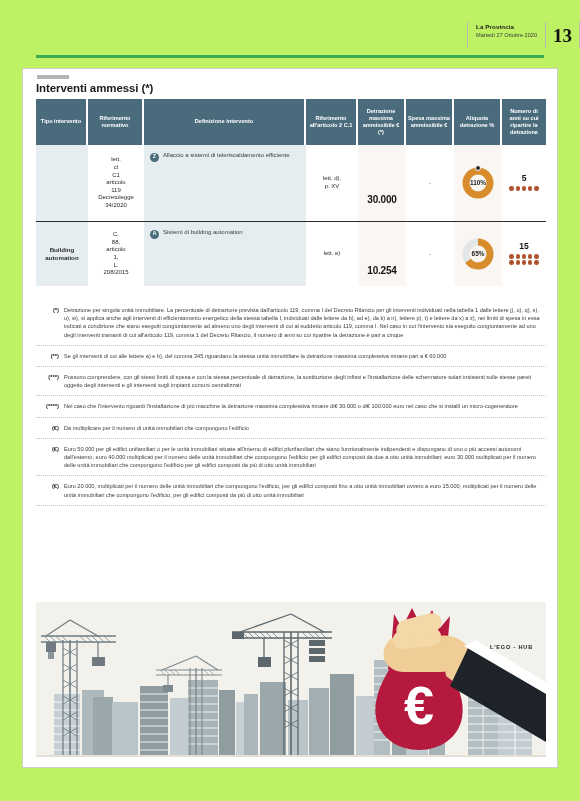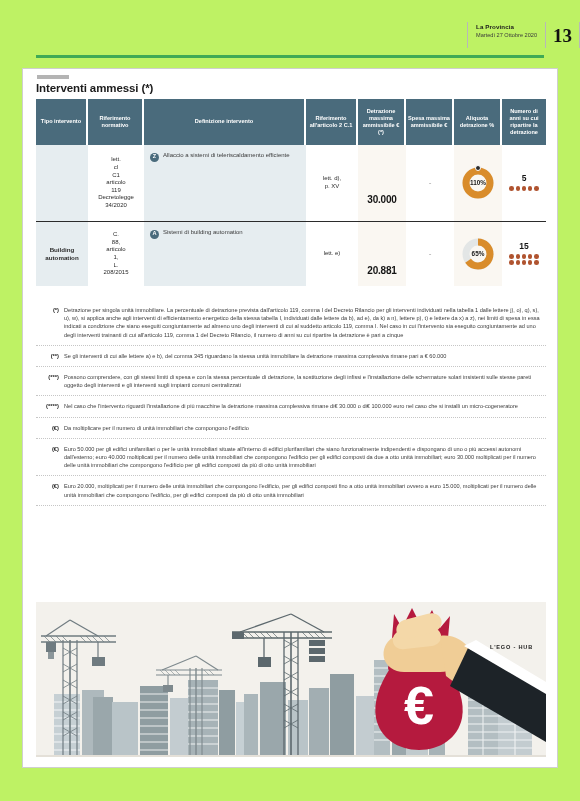--- a/index.html
+++ b/index.html
@@ -197,21 +197,21 @@
           <span class="defline">
             <span class="badge">A</span>
             <span class="deftext">Sistemi di building automation</span>
           </span>
         </div>
         <div class="td c4">
           <span>lett. e)</span>
         </div>
         <div class="td c5 shade2">
           <div style="width:100%">
-            <span class="bignum">20.881</span>
+            <span class="bignum">10.254</span>
             <span class="dot-big"></span>
           </div>
         </div>
         <div class="td c6">
           <span class="dashmark">-</span>
         </div>
         <div class="td c7 shade2">
           <div class="donutwrap">
             <svg width="32" height="32" viewBox="0 0 32 32">
               <circle cx="16" cy="16" r="12" fill="none" stroke="#e3e6e6" stroke-width="7"></circle>

